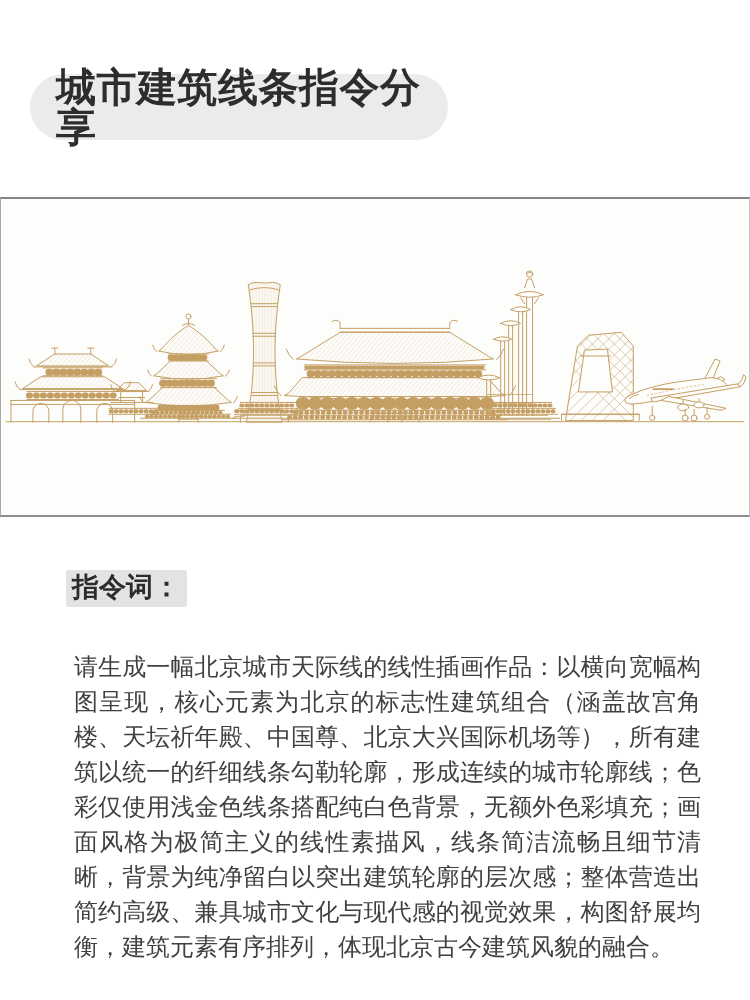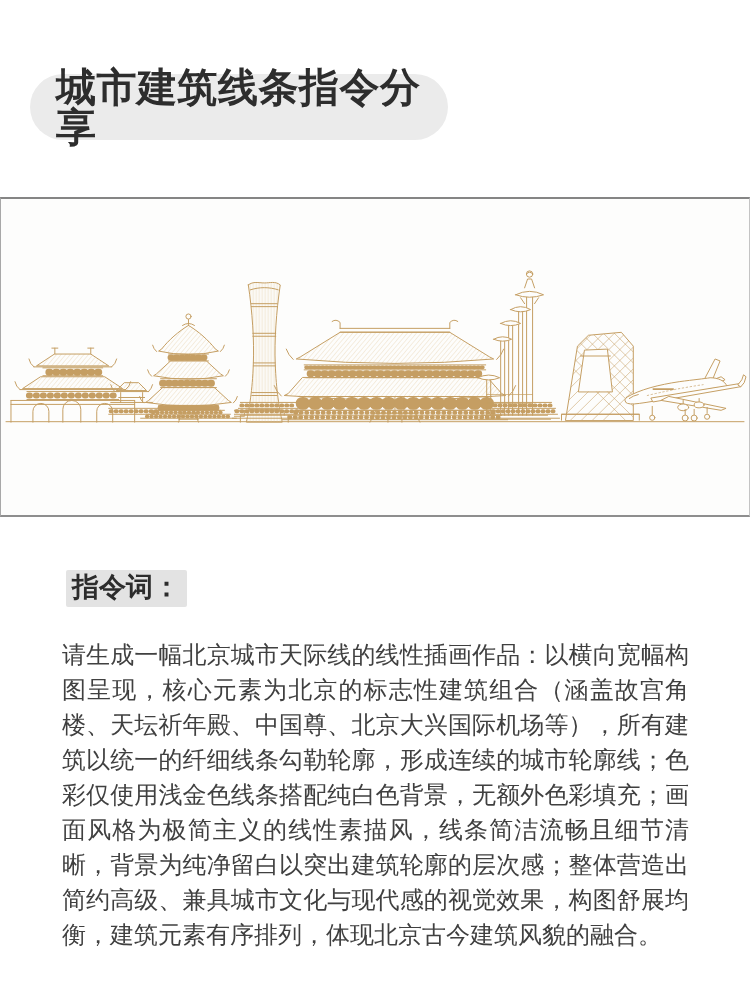--- a/index.html
+++ b/index.html
@@ -23,21 +23,21 @@
   }
   .illustration svg{display:block;width:100%;height:100%;}
 
   .section-label{
     position:absolute;left:66px;top:570px;
     background:#e3e3e3;border-radius:2px;padding:3px 7px 4px 6px;
   }
   .section-label span{font-size:27px;font-weight:700;color:#2c2c2c;line-height:1.1;}
 
   .prompt{
-    position:absolute;left:62px;top:637px;width:627px;margin:0;
+    position:absolute;left:62px;top:637px;width:627px;margin:12px;
     font-size:24px;line-height:35px;color:#404040;
     text-align:justify;letter-spacing:0;
   }
 </style>
 </head>
 <body>
 
 <div class="page">
 
   <div class="title-pill">

